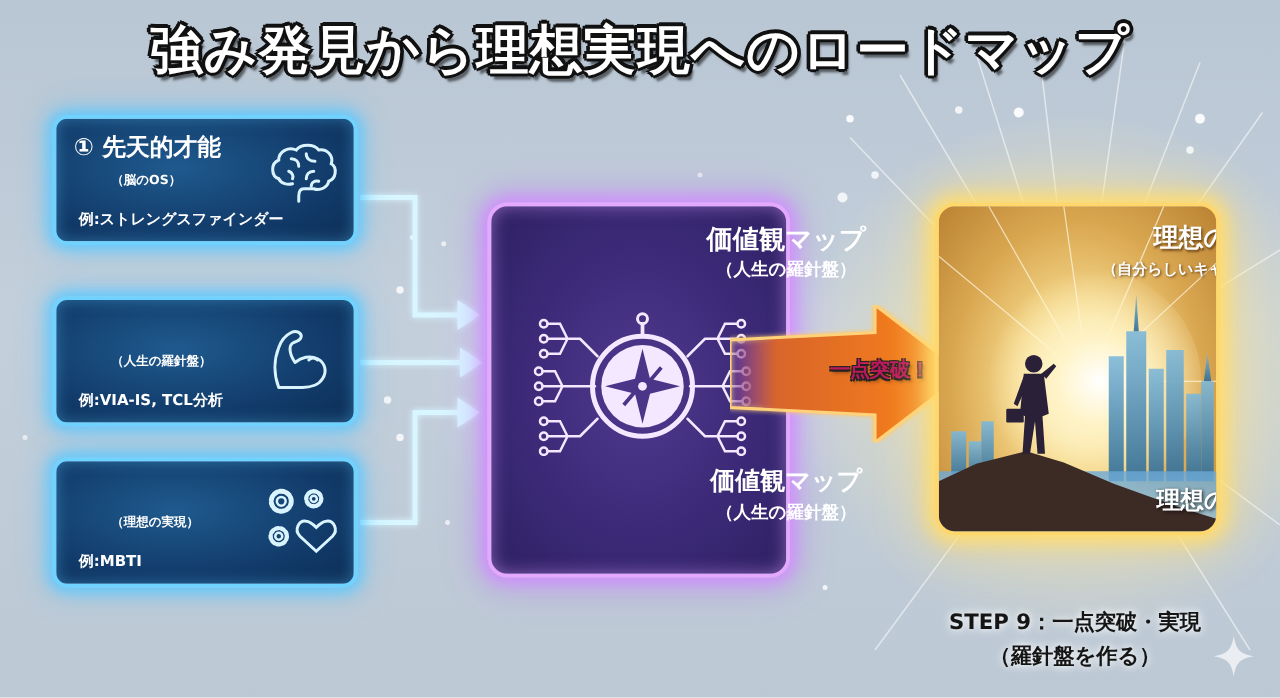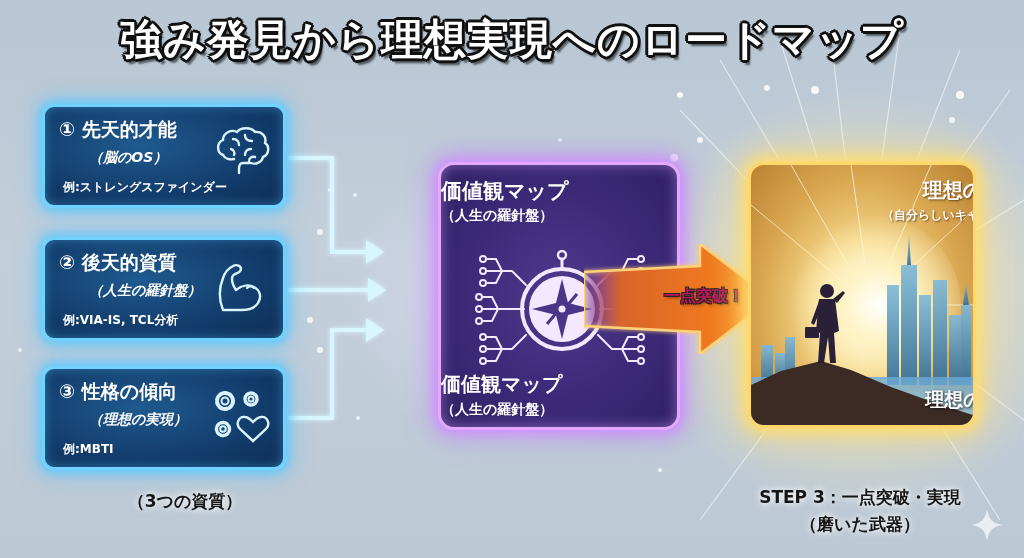--- a/index.html
+++ b/index.html
@@ -27,35 +27,35 @@
   
   .s1card {
     position: absolute; left: 42px; width: 244px; height: 104px;
     border-radius: 12px;
     background: radial-gradient(ellipse at 40% 40%, #1f5a8e 0%, #123c6b 60%, #0d2d55 100%);
     border: 3px solid #6fd2ff;
     box-shadow: 0 0 10px 3px rgba(90,200,255,0.85), 0 0 22px 6px rgba(90,200,255,0.45), inset 0 0 12px rgba(90,200,255,0.4);
     color: #fff;
   }
   .s1card .head { position: absolute; left: 14px; top: 10px; font-size: 19px; font-weight: bold; }
-  .s1card .sub { position: absolute; left: 44px; top: 42px; font-size: 14px; font-weight: bold; font-style: italic; }
+  .s1card .sub { position: absolute; left: 44px; top: 42px; font-size: 10px; font-weight: bold; }
   .s1card .ex { position: absolute; left: 18px; top: 72px; font-size: 12px; font-weight: bold; }
   .s1card .icon { position: absolute; right: 10px; top: 14px; width: 64px; height: 64px; }
 
   
   .conn { position: absolute; left: 0; top: 0; width: 1024px; height: 558px; pointer-events: none; }
 
   
   .s2card {
-    position: absolute; left: 390px; top: 162px; width: 242px; height: 268px;
+    position: absolute; left: 390px; top: 162px; width: 242px; height: 300px;
     border-radius: 16px;
     background: radial-gradient(ellipse at 50% 50%, #4e3a8e 0%, #3c2a78 55%, #2e2063 100%);
     border: 3px solid #e4a8ff;
     box-shadow: 0 0 12px 4px rgba(210,140,255,0.9), 0 0 28px 8px rgba(190,120,255,0.45), inset 0 0 14px rgba(220,160,255,0.5);
-    color: #fff;  margin-left: 48px;
+    color: #fff; text-align: center;
   }
   .s2card .t1 { position: absolute; top: 12px; width: 100%; font-size: 21px; font-weight: bold; }
   .s2card .t2 { position: absolute; top: 42px; width: 100%; font-size: 14px; font-weight: bold; }
   .s2card .b1 { position: absolute; top: 206px; width: 100%; font-size: 20px; font-weight: bold; }
   .s2card .b2 { position: absolute; top: 236px; width: 100%; font-size: 14px; font-weight: bold; }
   .s2card .compass { position: absolute; left: 32px; top: 82px; width: 178px; height: 118px; }
 
   
   .bigarrow { position: absolute; left: 584px; top: 244px; width: 190px; height: 110px; }
   .arrow-label {
@@ -145,43 +145,41 @@
     <polyline points="288,290 372,290"></polyline>
     <polyline points="288,418 332,418 332,330 370,330"></polyline>
   </g>
   <g fill="#d8f6ff" filter="url(#glowc)">
     <polygon points="366,240 384,252 366,264"></polygon>
     <polygon points="368,278 386,290 368,302"></polygon>
     <polygon points="366,318 384,330 366,342"></polygon>
   </g>
 </svg>
 
-<div class="s1card" style="top:104px">
+<div class="s1card" style="top:92px">
   <span class="head">① 先天的才能</span>
   <span class="sub">（脳のOS）</span>
   <span class="ex">例:ストレングスファインダー</span>
   <svg class="icon" viewBox="0 0 64 64" fill="none" stroke="#d9f4ff" stroke-width="2.4" stroke-linecap="round">
     <path d="M14 34c-6-2-7-12 0-15 0-7 8-11 14-8 4-5 14-5 18 0 7-1 12 5 10 11 5 3 4 12-2 14-1 5-7 8-12 6h-8c-3 0-4 3-4 6v4"></path>
     <path d="M14 34c2 4 7 5 11 4"></path>
     <path d="M24 18c4 0 6 3 6 6M36 14c0 4 3 6 7 6M42 28c-4 0-6 3-6 6M22 28c3 1 4 4 3 6M46 36c-3-1-6 1-6 4"></path>
   </svg>
 </div>
 
 <div class="s1card" style="top:237px">
-  <span class="head">② 後天的資質</span>
   <span class="sub">（人生の羅針盤）</span>
   <span class="ex">例:VIA-IS, TCL分析</span>
   <svg class="icon" viewBox="0 0 64 64" fill="none" stroke="#d9f4ff" stroke-width="2.4" stroke-linecap="round" stroke-linejoin="round">
     <path d="M14 56c-4-10-4-22 0-32 2-6 6-10 10-12 4-2 8 0 8 3 0 3-3 4-6 5-2 1-3 3-3 5 0 3 2 8 4 11 5-4 12-6 18-3 6 3 8 10 4 16-3 5-10 7-16 7H14"></path>
     <path d="M38 34c2-2 5-2 7 0"></path>
   </svg>
 </div>
 
 <div class="s1card" style="top:366px">
-  <span class="head">③ 性格の傾向</span>
   <span class="sub">（理想の実現）</span>
   <span class="ex">例:MBTI</span>
   <svg class="icon" viewBox="0 0 64 64" fill="none" stroke="#d9f4ff" stroke-width="2" stroke-linecap="round">
     <circle cx="16" cy="18" r="8" stroke-dasharray="3 2.2" stroke-width="4"></circle>
     <circle cx="16" cy="18" r="3.5"></circle>
     <circle cx="42" cy="16" r="6" stroke-dasharray="2.6 2" stroke-width="3.5"></circle>
     <circle cx="42" cy="16" r="2.5"></circle>
     <circle cx="14" cy="46" r="6.5" stroke-dasharray="2.6 2" stroke-width="3.5"></circle>
     <circle cx="14" cy="46" r="2.8"></circle>
     <path d="M44 58l-13-12c-5-5-1-13 5-12 3 0 6 3 8 5 2-2 5-5 8-5 6-1 10 7 5 12z" stroke-width="2.4"></path>
@@ -306,24 +304,23 @@
       <path d="M68 136 l-8 22 l3 2 l8 -18 z"></path>
       <rect x="54" y="162" width="14" height="11" rx="1"></rect>
     </g>
   </svg>
   <span class="t1">理想の実現</span>
   <span class="t2">（自分らしいキャリア・働き方）</span>
   <span class="b1">理想の実現</span>
 </div>
 
 <div class="step" style="left:40px; width:290px;">
-  <span class="l2">（3つの資質）</span>
 </div>
 <div class="step" style="left:366px; width:290px;">
 </div>
 <div class="step" style="left:710px; width:300px;">
-  <span class="l1">STEP 3：一点突破・実現</span>
-  <span class="l2">（磨いた武器）</span>
+  <span class="l1">STEP 9：一点突破・実現</span>
+  <span class="l2">（羅針盤を作る）</span>
 </div>
 
 <svg class="sparkle" viewBox="0 0 34 34">
   <path d="M17 1 C19 12 22 15 33 17 C22 19 19 22 17 33 C15 22 12 19 1 17 C12 15 15 12 17 1 Z" fill="#eef2f6" opacity="0.9"></path>
 </svg>
 
 </body></html>

